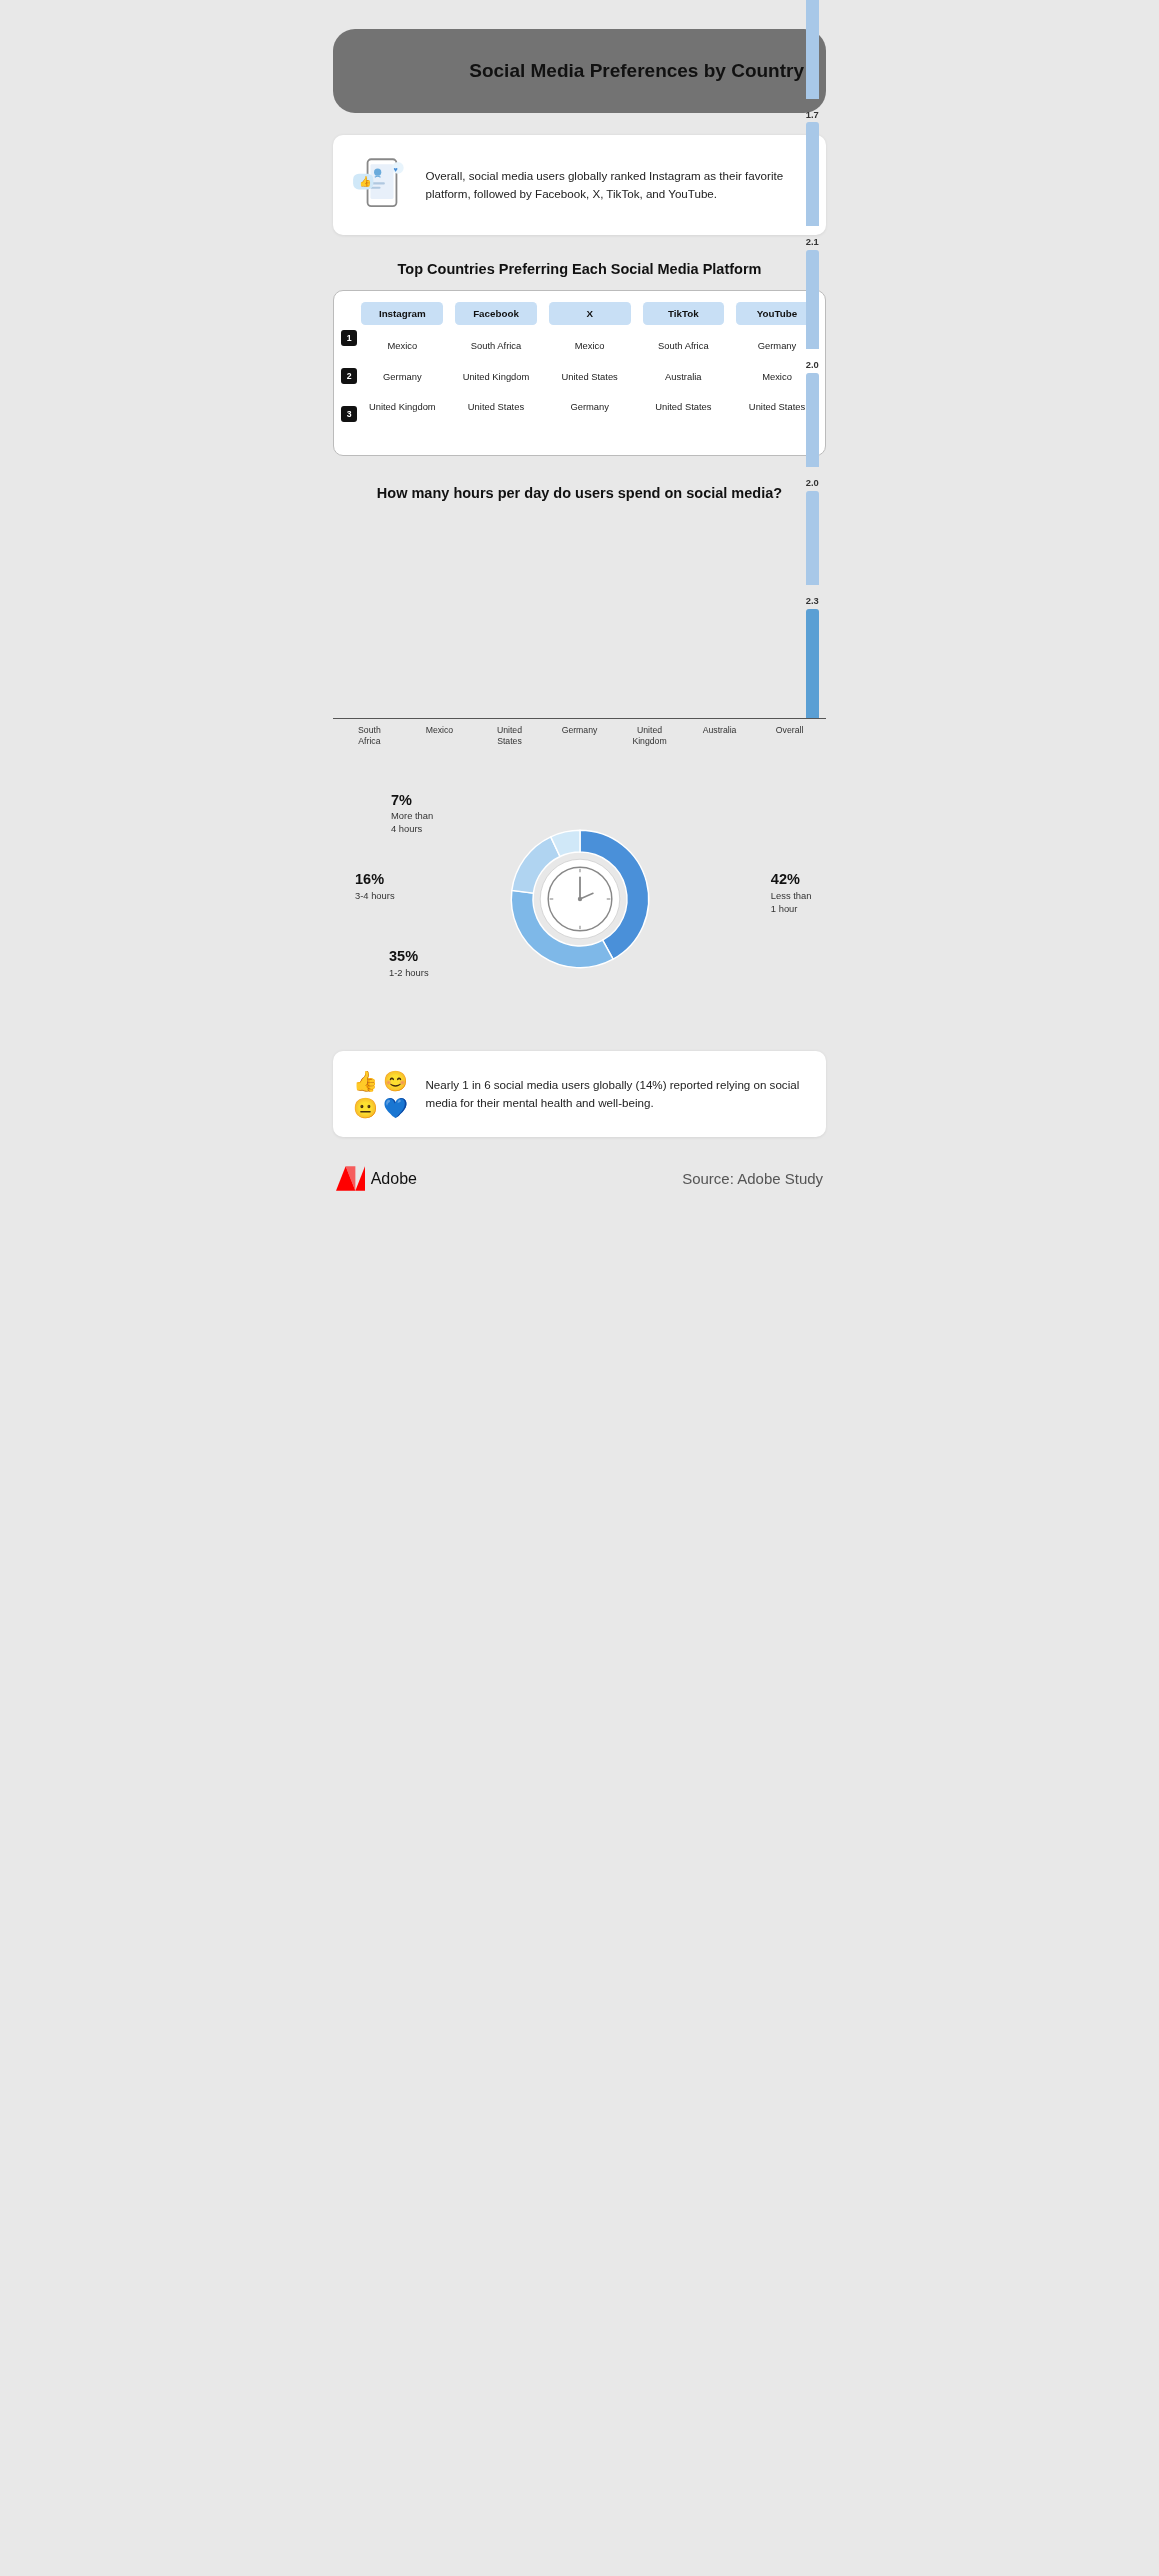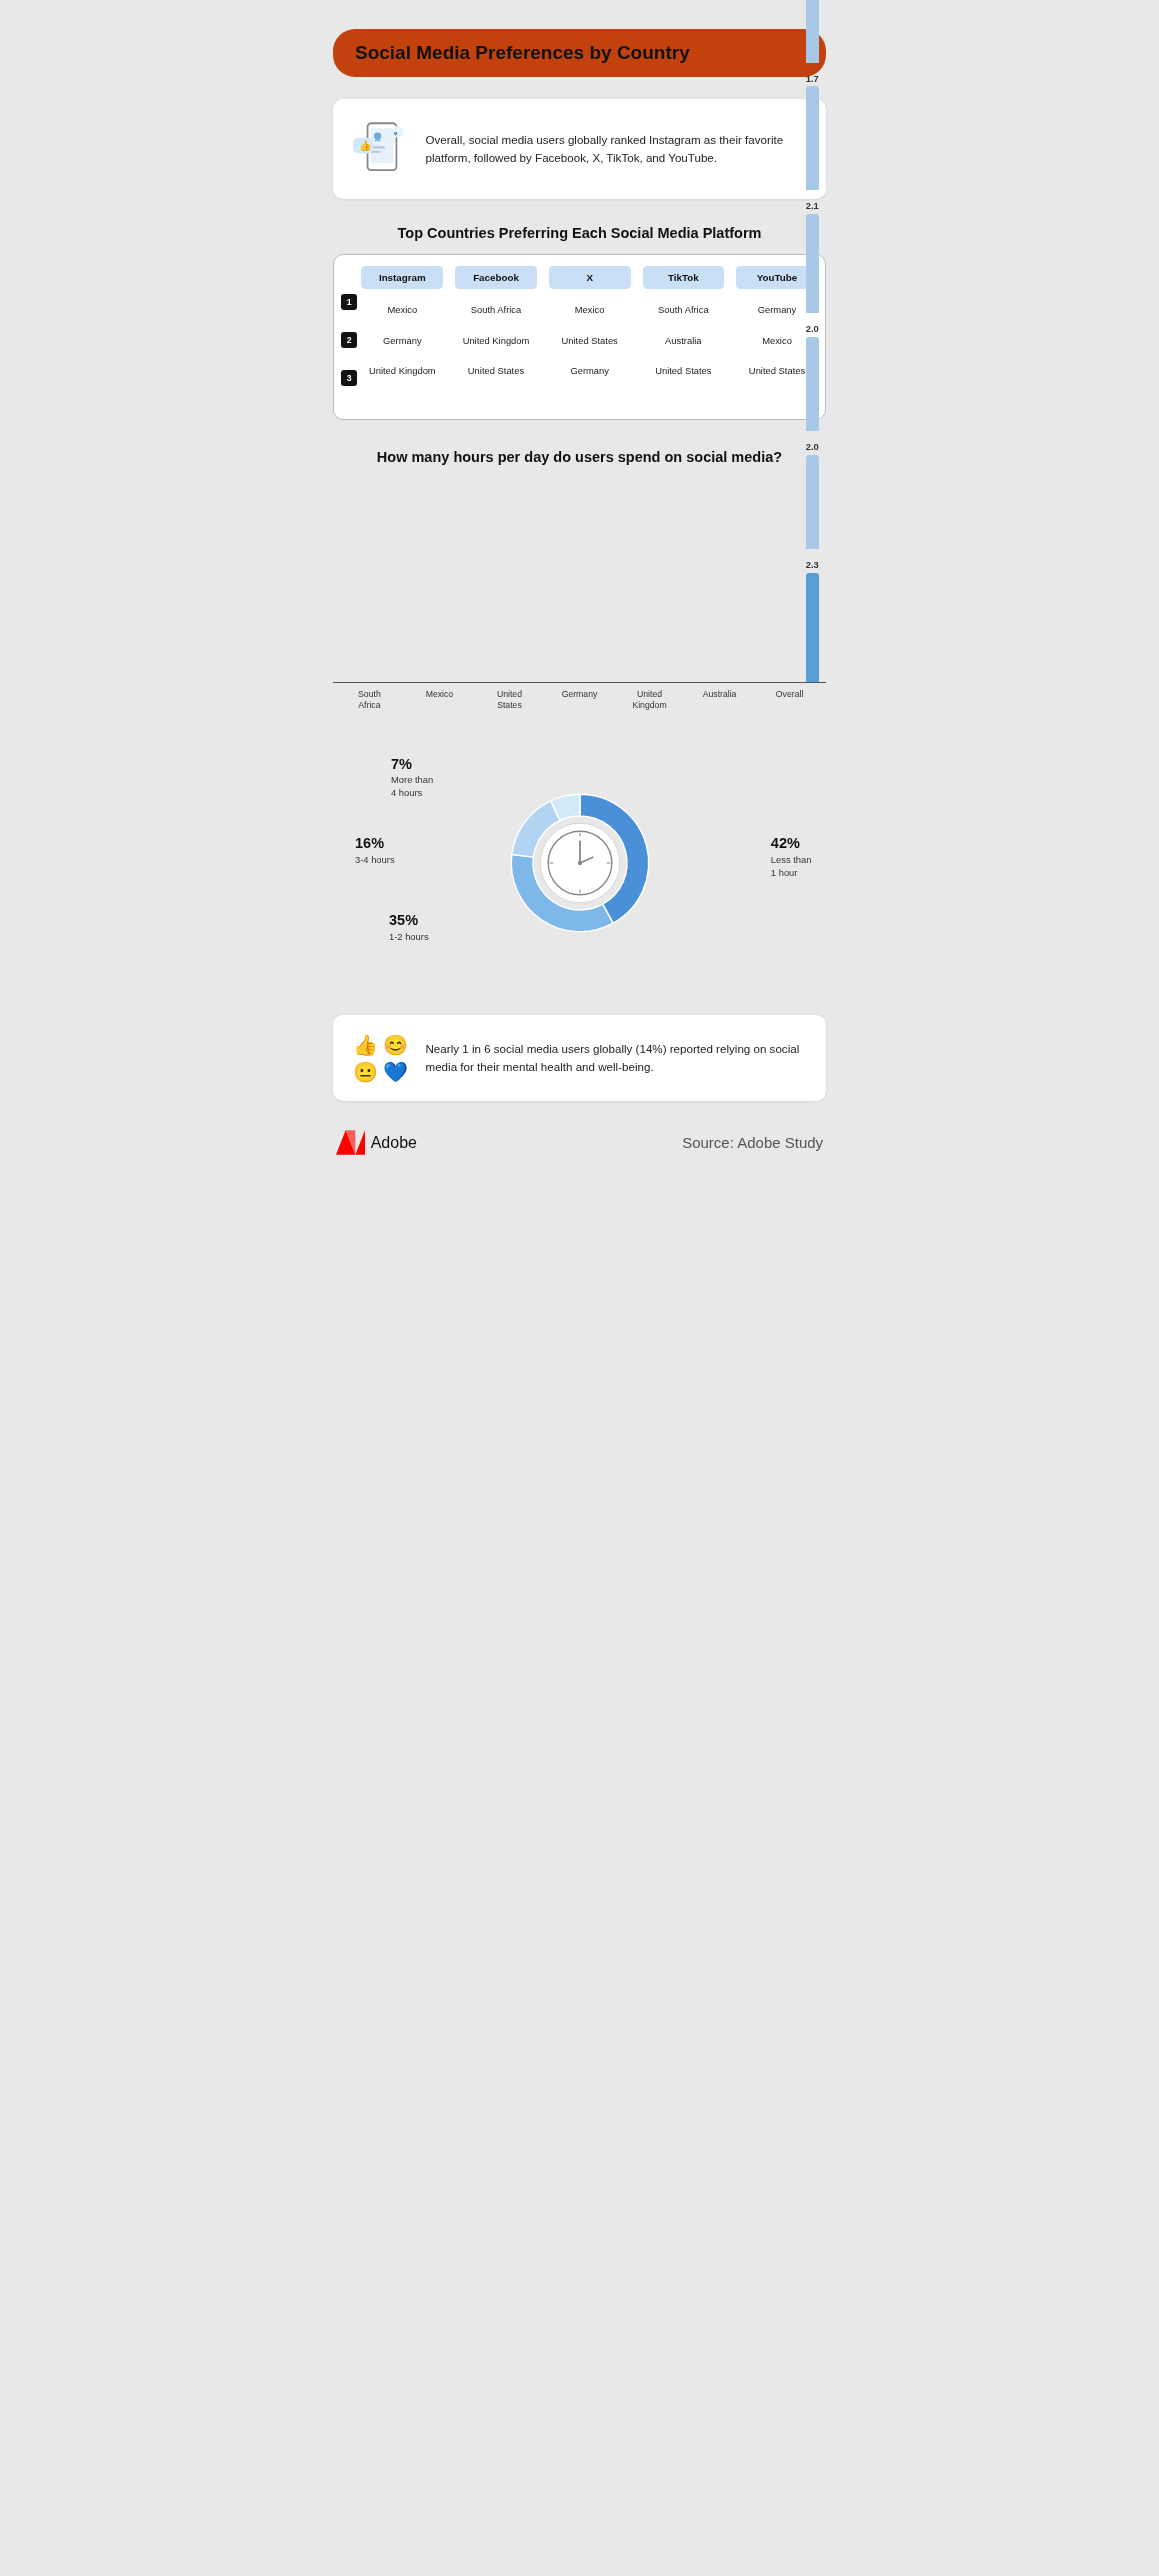--- a/index.html
+++ b/index.html
@@ -11,24 +11,24 @@
       padding: 14.5px 0;
     }
     .page {
       background: #e8e8e8;
       width: 522px;
       padding: 14.5px;
     }
 
     
     .title-bar {
-      background: #c2410c;
+      background: #737373;
       border-radius: 22px;
-      text-align: left;
-      padding: 13px 22px;
+      text-align: right;
+      padding: 31px 22px;
       margin-bottom: 22px;
     }
     .title-bar h1 {
       font-size: 19px;
       font-weight: bold;
       color: #111;
     }
 
     
     .intro-card {

